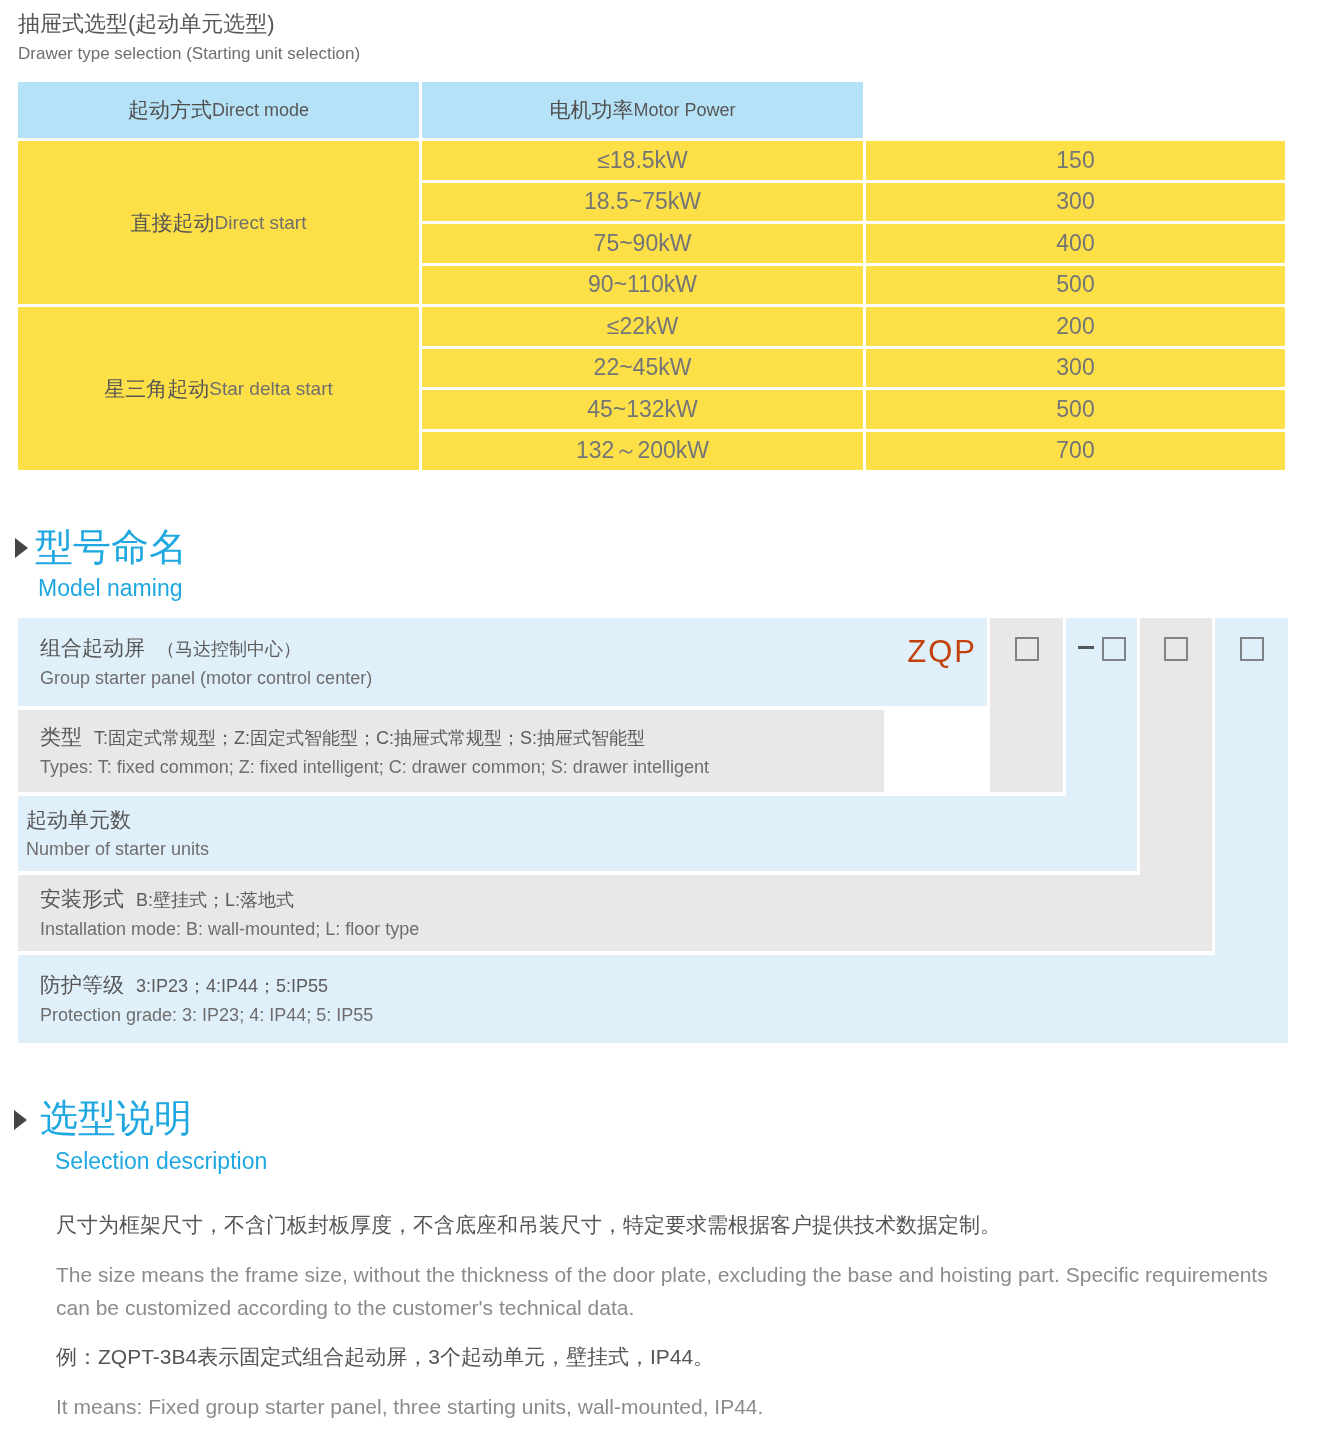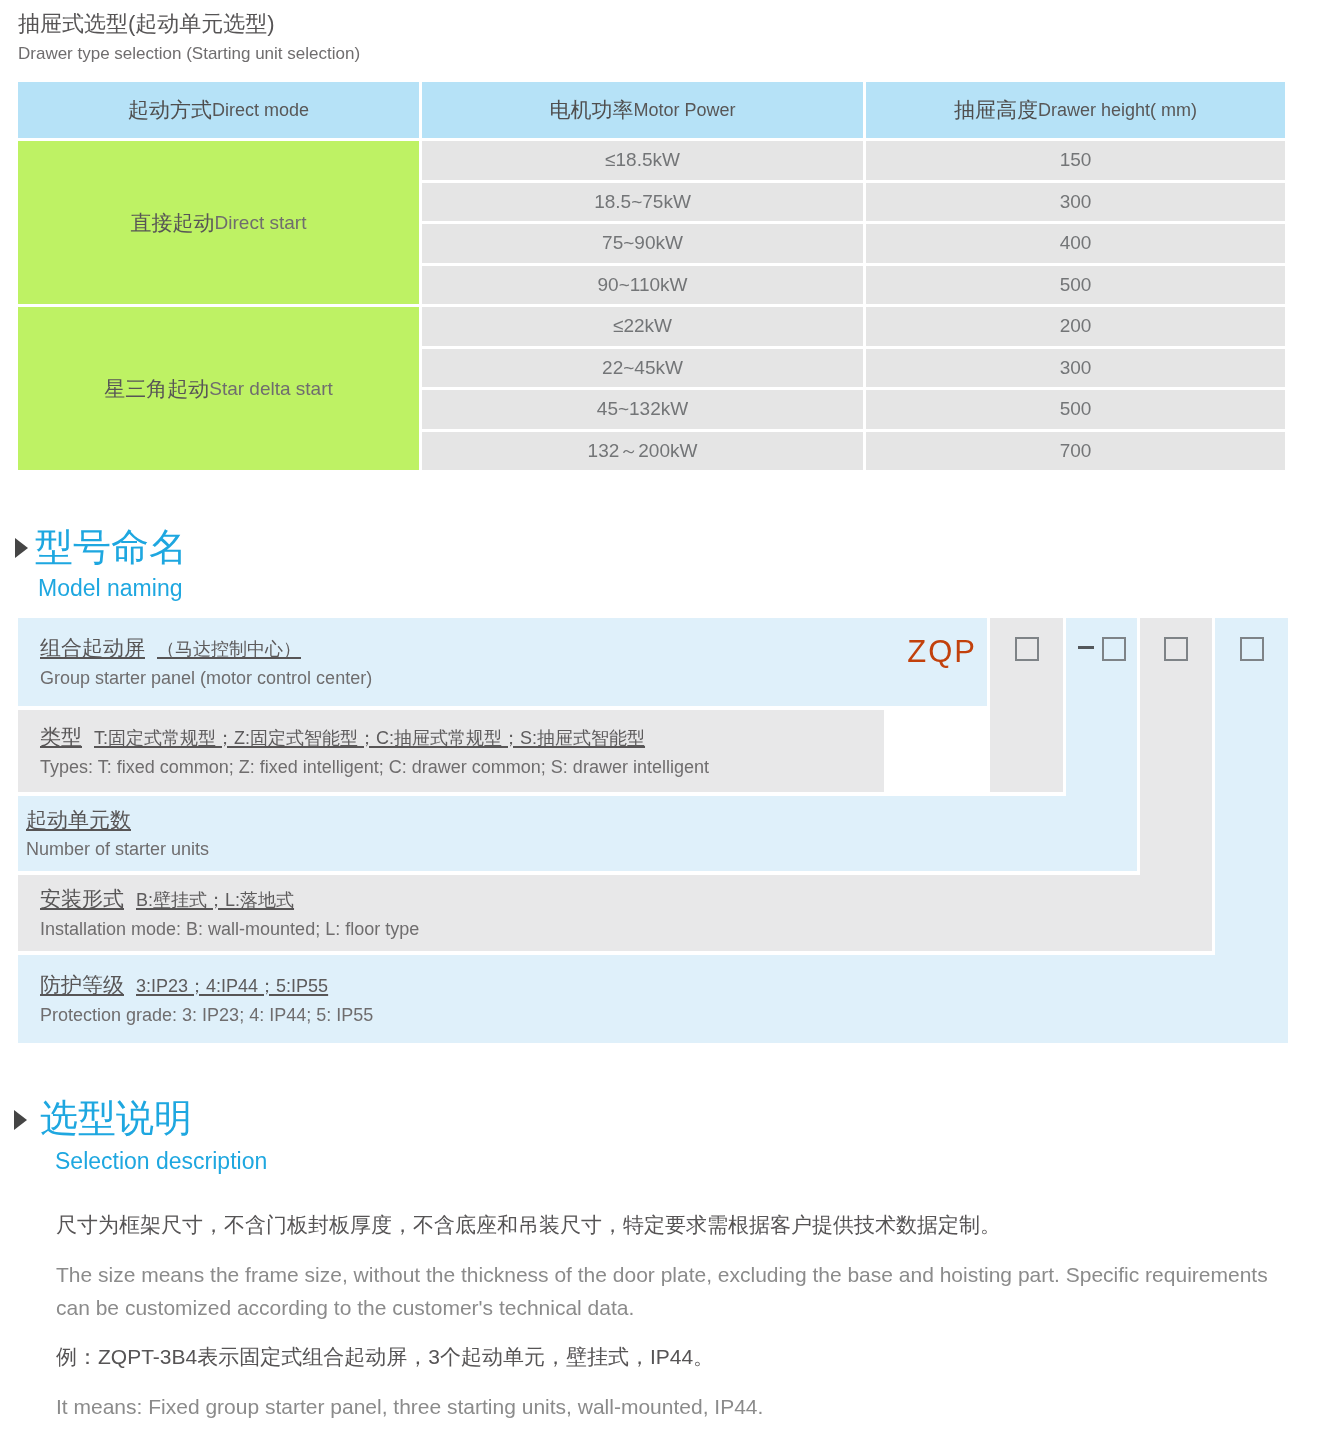--- a/index.html
+++ b/index.html
@@ -18,38 +18,38 @@
     position:absolute;left:18px;top:82px;
     display:grid;
     grid-template-columns:401px 441px 419px;
     grid-template-rows:56px repeat(8,38.5px);
     gap:3px;
   }
   .cell{display:flex;flex-direction:row;align-items:center;justify-content:center;text-align:center;}
   .th{background:#b6e2f7;}
   .th .cn{font-size:21px;color:#4f4e4e;line-height:26px;}
   .th .en{font-size:18px;color:#585757;line-height:22px;}
-  .group{background:#bef264;}
+  .group{background:#fde047;}
   .group .cn{font-size:21px;color:#575556;line-height:28px;}
   .group .en{font-size:19px;color:#6f6d6e;line-height:24px;}
-  .td{background:#e5e5e5;font-size:19px;color:#737577;}
+  .td{background:#fde047;font-size:23px;color:#737577;}
 
   
   .tri{position:absolute;width:0;height:0;border-style:solid;
        border-width:10px 0 10px 13px;border-color:transparent transparent transparent #454545;}
   .sec-cn{position:absolute;font-size:38px;color:#1ea7e0;line-height:42px;}
   .sec-en{position:absolute;font-size:23px;color:#1ea7e0;line-height:26px;}
 
   
   .mn{position:absolute;left:18px;top:618px;width:1270px;height:417px;}
   .band{position:absolute;box-sizing:border-box;}
   .bblue{background:#dff0fa;}
   .bgray{background:#e8e8e9;}
   .mn-row{display:flex;flex-direction:column;justify-content:center;gap:6px;padding-left:22px;}
-  .mn-row .cnline{font-size:21px;color:#575556;line-height:24px;text-decoration:underline;}
+  .mn-row .cnline{font-size:21px;color:#575556;line-height:24px;}
   .mn-row .cnline .sub{font-size:18px;color:#5d5b5c;margin-left:12px;}
   .mn-row .enline{font-size:18px;color:#6f6d6e;line-height:22px;}
   .mn-col{display:flex;justify-content:center;align-items:flex-start;padding-top:19px;}
   .code-box{width:20px;height:20px;border:2px solid #7e8387;background:transparent;}
   .dash{width:16px;height:3px;background:#53575b;margin:9px 8px 0 0;}
   .mn-prefix{position:absolute;right:10px;top:16px;font-size:31px;color:#c2410c;letter-spacing:2px;}
 
   
   .desc{position:absolute;left:40px;top:1192px;width:1252px;}
   .desc p{margin:16px;}
@@ -65,24 +65,20 @@
 </div>
 
 <div class="sel-table">
   <div class="cell th" style="grid-area:1/1/2/2">
     <div class="cn">起动方式</div>
     <div class="en">Direct mode</div>
   </div>
   <div class="cell th" style="grid-area:1/2/2/3">
     <div class="cn">电机功率</div>
     <div class="en">Motor Power</div>
-  </div>
-  <div class="cell th" style="grid-area:1/3/2/4">
-    <div class="cn">抽屉高度</div>
-    <div class="en">Drawer height( mm)</div>
   </div>
 
   <div class="cell group" style="grid-area:2/1/6/2">
     <div class="cn">直接起动</div>
     <div class="en">Direct start</div>
   </div>
   <div class="cell group" style="grid-area:6/1/10/2">
     <div class="cn">星三角起动</div>
     <div class="en">Star delta start</div>
   </div>

